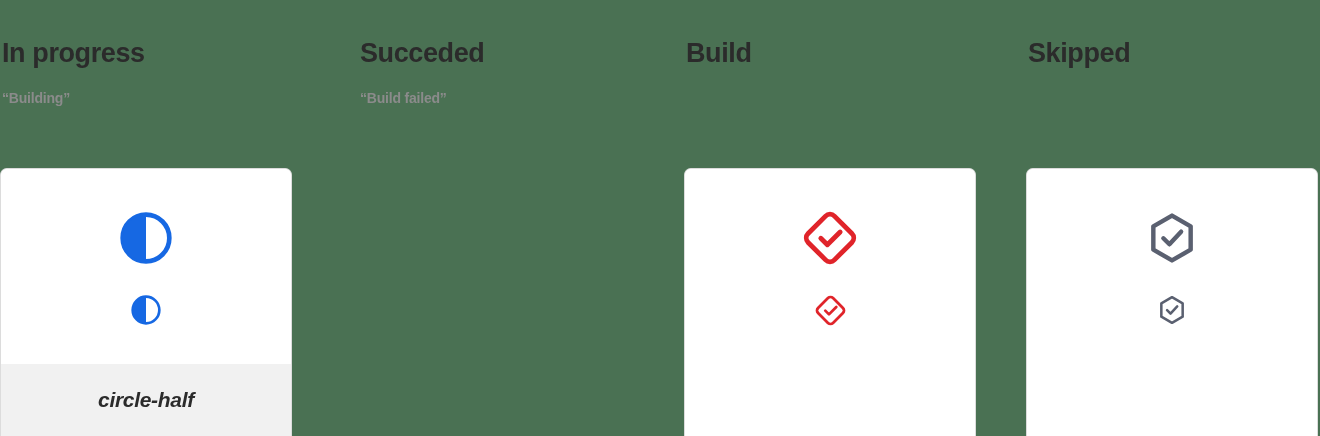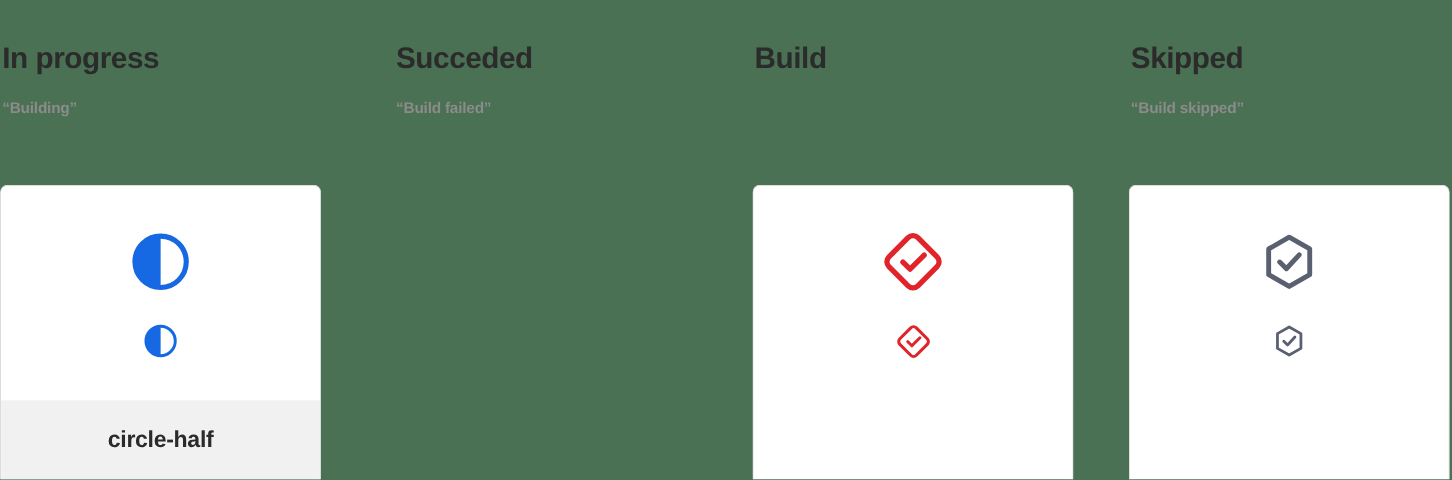--- a/index.html
+++ b/index.html
@@ -62,20 +62,21 @@
     position: absolute;
     top: 168px;
     left: 0;
     width: 292px;
     height: 268px;
     background: #ffffff;
     border: 1px solid #dcdcdc;
     border-bottom: none;
     border-radius: 7px 7px 0 0;
     overflow: hidden;
+    font-style: italic;
   }
 
   .card-body {
     position: relative;
     height: 196px;
     background: #ffffff;
   }
 
   .icon-slot {
     position: absolute;
@@ -173,21 +174,20 @@
             <path d="M8.2 12.1 L10.9 14.8 L16.2 9.5"></path>
           </svg>
         </div>
 
       </div>
     </div>
   </div>
 
   <div class="column col-4">
     <div class="heading">Skipped</div>
-    <div class="subheading">“Build skipped”</div>
 
     <div class="card">
       <div class="card-body">
 
         <div class="icon-slot large">
           <svg class="icon-svg" width="56" height="56" viewBox="0 0 24 24" fill="none" stroke="#5a6070" stroke-width="1.9" stroke-linecap="round" stroke-linejoin="round">
             <path d="M12 2.4 L20 7 L20 17 L12 21.6 L4 17 L4 7 Z"></path>
             <path d="M8.3 12.1 L10.9 14.7 L15.9 9.3"></path>
           </svg>
         </div>

